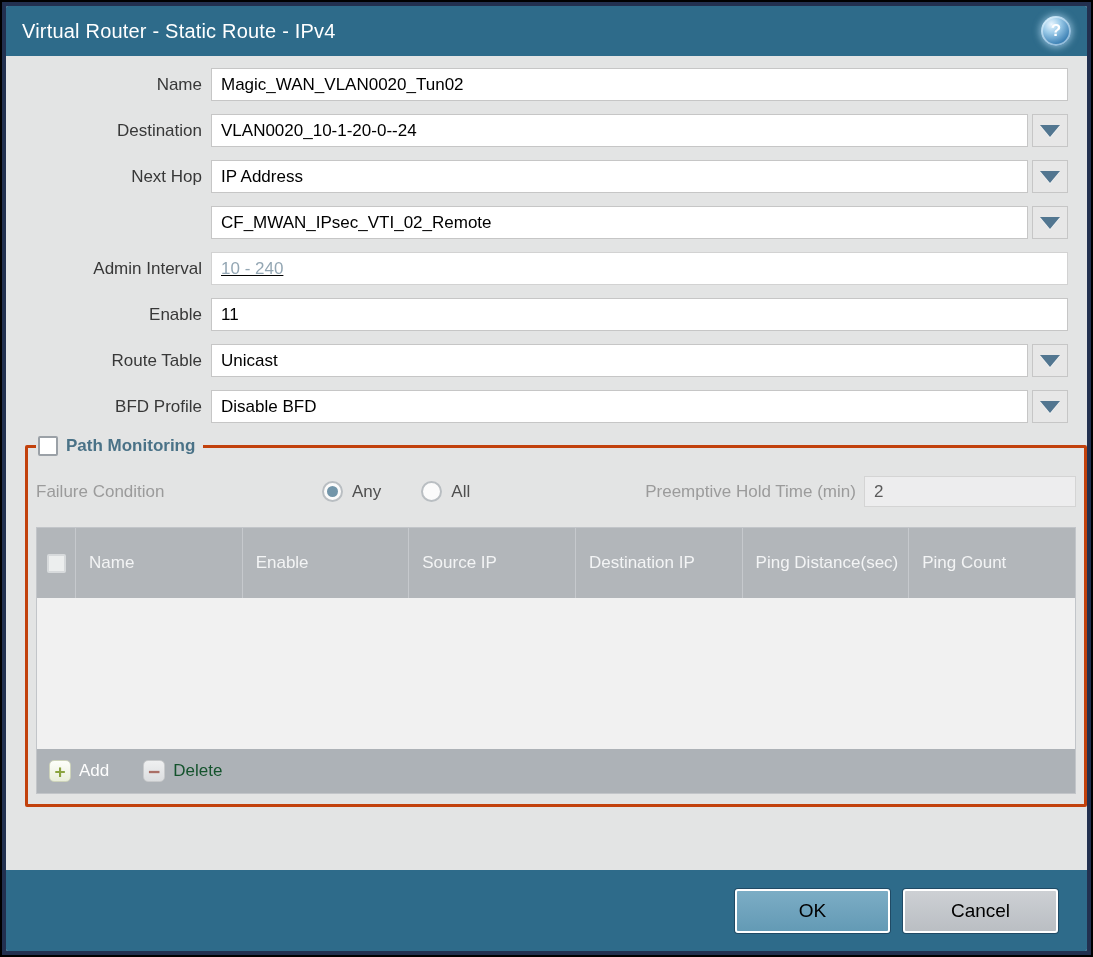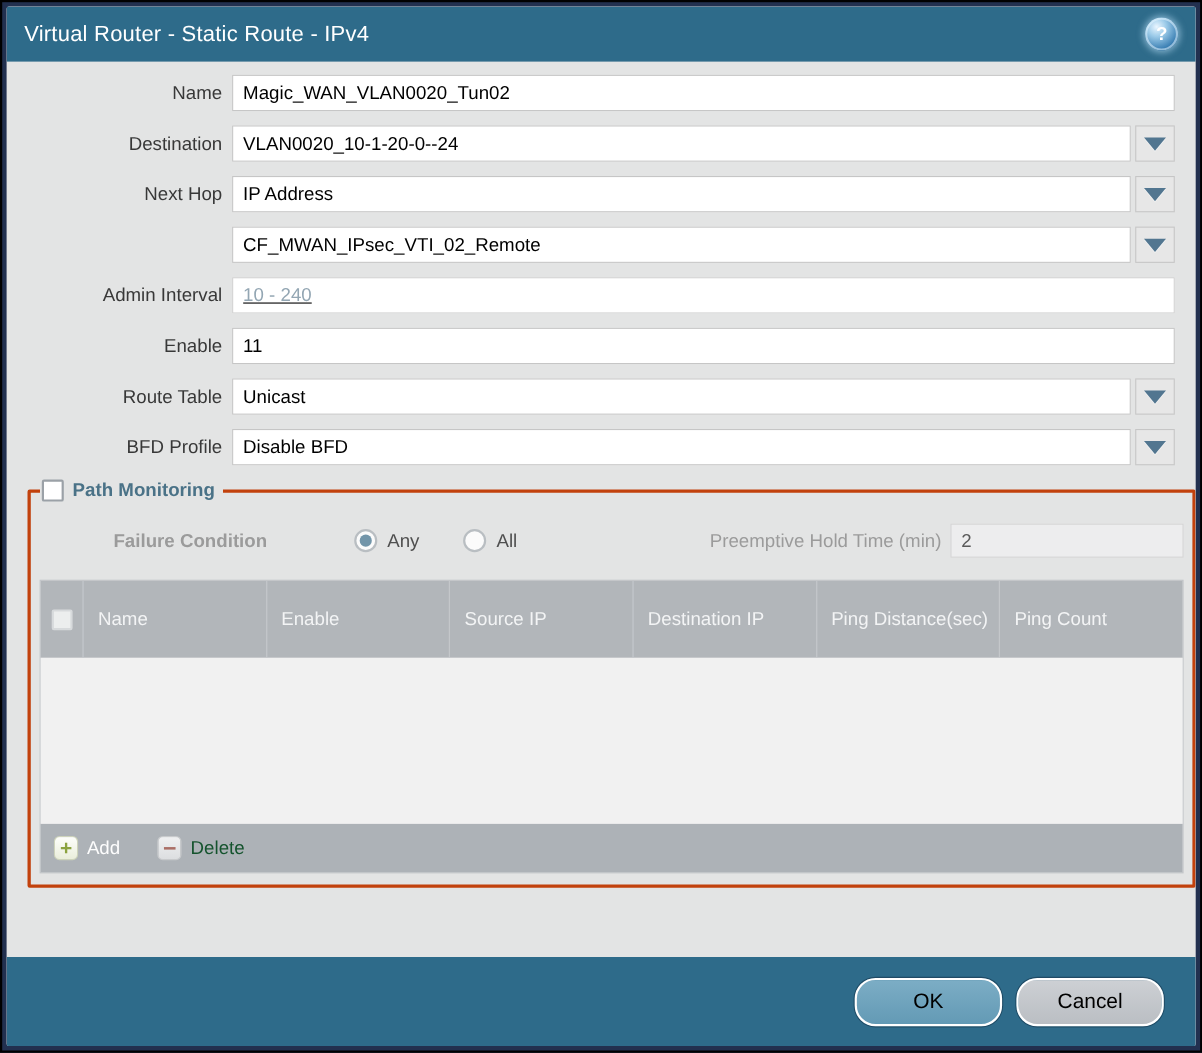--- a/index.html
+++ b/index.html
@@ -106,24 +106,23 @@
   .group-title {
     font-size: 17px; font-weight: bold;
     color: #4a7287;
   }
   .fc-row {
     display: flex; align-items: center;
     margin: 14px 0 20px 0;
   }
   .fc-label {
     flex: 0 0 286px;
-    text-align: center; padding-right: 12px;
+    text-align: left; padding-right: 12px;
     font-size: 17px; color: #9b9b9b;
     white-space: nowrap;
-    font-weight: bold;
   }
   .radio {
     width: 21px; height: 21px; border-radius: 50%;
     background: #fbfbfb;
     border: 2px solid #b9bec2;
     display: inline-flex; align-items: center; justify-content: center;
     cursor: pointer;
   }
   .radio.selected::after {
     content: ""; width: 11px; height: 11px; border-radius: 50%;
@@ -190,23 +189,23 @@
   .act.disabled { cursor: default; }
   .act.disabled .act-label { color: #14532d; }
   
   .footer {
     flex: 0 0 81px;
     background: #2e6b8a;
     display: flex; align-items: center; justify-content: flex-end;
     gap: 13px; padding: 0 29px;
   }
   .btn {
-    width: 134px; height: 44px;
+    width: 155px; height: 44px;
     border: 2px solid #fff;
-    border-radius: 19px;
+    border-radius: 3px;
     font-family: "Liberation Sans", sans-serif;
     font-size: 19px; color: #000;
     cursor: pointer;
     box-shadow: 0 0 0 1px rgba(15,35,55,.45);
   }
   .btn-ok { background: linear-gradient(#7cadc5, #639ab5); }
   .btn-cancel { background: linear-gradient(#cdd0d4, #babec3); }
 </style>
 </head>
 <body>

